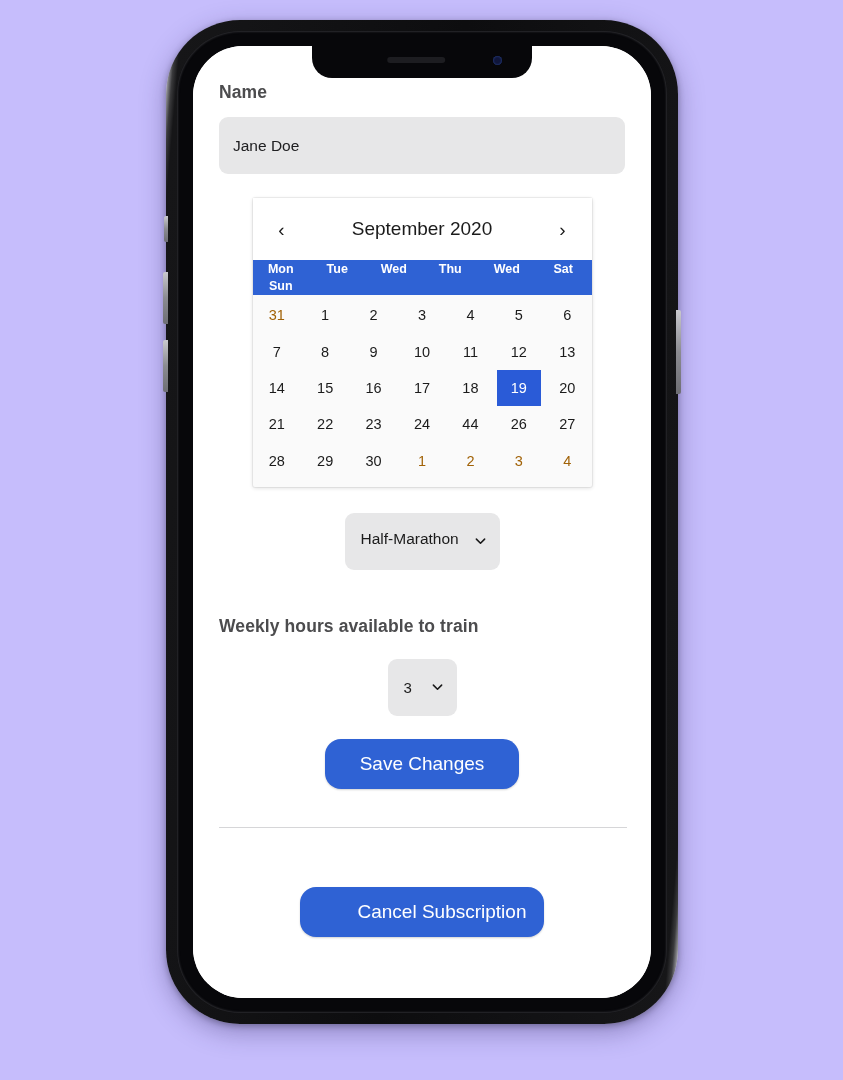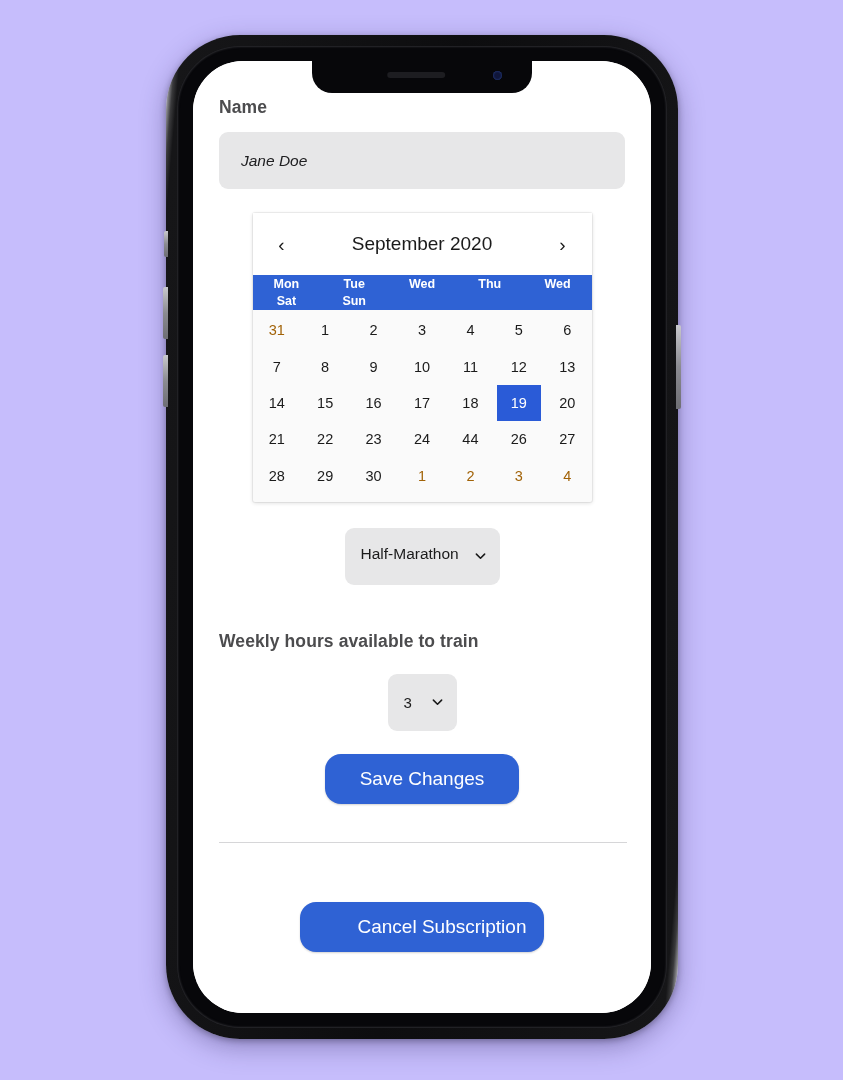--- a/index.html
+++ b/index.html
@@ -6,21 +6,21 @@
   html, body {
     width: 843px; height: 1080px;
     overflow: hidden;
     background: #c6bdfc;
     font-family: "Liberation Sans", sans-serif;
   }
 
   
   #phone-frame {
     position: absolute;
-    left: 166px; top: 35px;
+    left: 166px; top: 20px;
     width: 512px; height: 1004px;
     border-radius: 74px;
     background: linear-gradient(95deg,
         #b9b9bd 0px, #f2f2f4 3px, #8e8e93 7px,
         #3a3a3c 11px, #161618 16px,
         #0d0d0f 50%,
         #161618 calc(100% - 16px), #3a3a3c calc(100% - 11px),
         #8e8e93 calc(100% - 7px), #f2f2f4 calc(100% - 3px), #b3b3b8 100%);
     box-shadow: 0 8px 26px rgba(40,30,90,.35), 0 2px 6px rgba(0,0,0,.3);
   }
@@ -94,22 +94,21 @@
     width: 100%;
     height: 57px;
     margin-top: 14px;
     border: none;
     outline: none;
     border-radius: 9px;
     background: #e7e7e8;
     color: #202022;
     font-size: 15.5px;
     font-family: "Liberation Sans", sans-serif;
-    padding: 0 22px;
-    font-style: italic;
+    padding: 0 14px;
   }
 
   #goal-label { margin-top: 55px; display: block; }
 
   
   #calendar {
     width: 339px;
     margin: 24px auto 0 auto;
     background: #fafafa;
     border-radius: 2px;
@@ -127,21 +126,21 @@
     border: none; background: none;
     font-size: 19px; color: #1a1a1a; cursor: pointer;
     font-family: "Liberation Sans", sans-serif;
     line-height: 1;
   }
   #cal-title {
     flex: 1; text-align: center;
     font-size: 19px; color: #1b1b1b;
   }
   #cal-dow {
-    display: grid; grid-template-columns: repeat(5, 1fr);
+    display: grid; grid-template-columns: repeat(6, 1fr);
     background: #2f62d4;
     height: 35px;
   }
   #cal-dow div {
     display: flex; align-items: center; justify-content: center;
     color: #fff; font-size: 12.5px; font-weight: bold;
   }
   #cal-grid {
     display: grid; grid-template-columns: repeat(7, 1fr);
     padding: 2px 0 8px 0;

